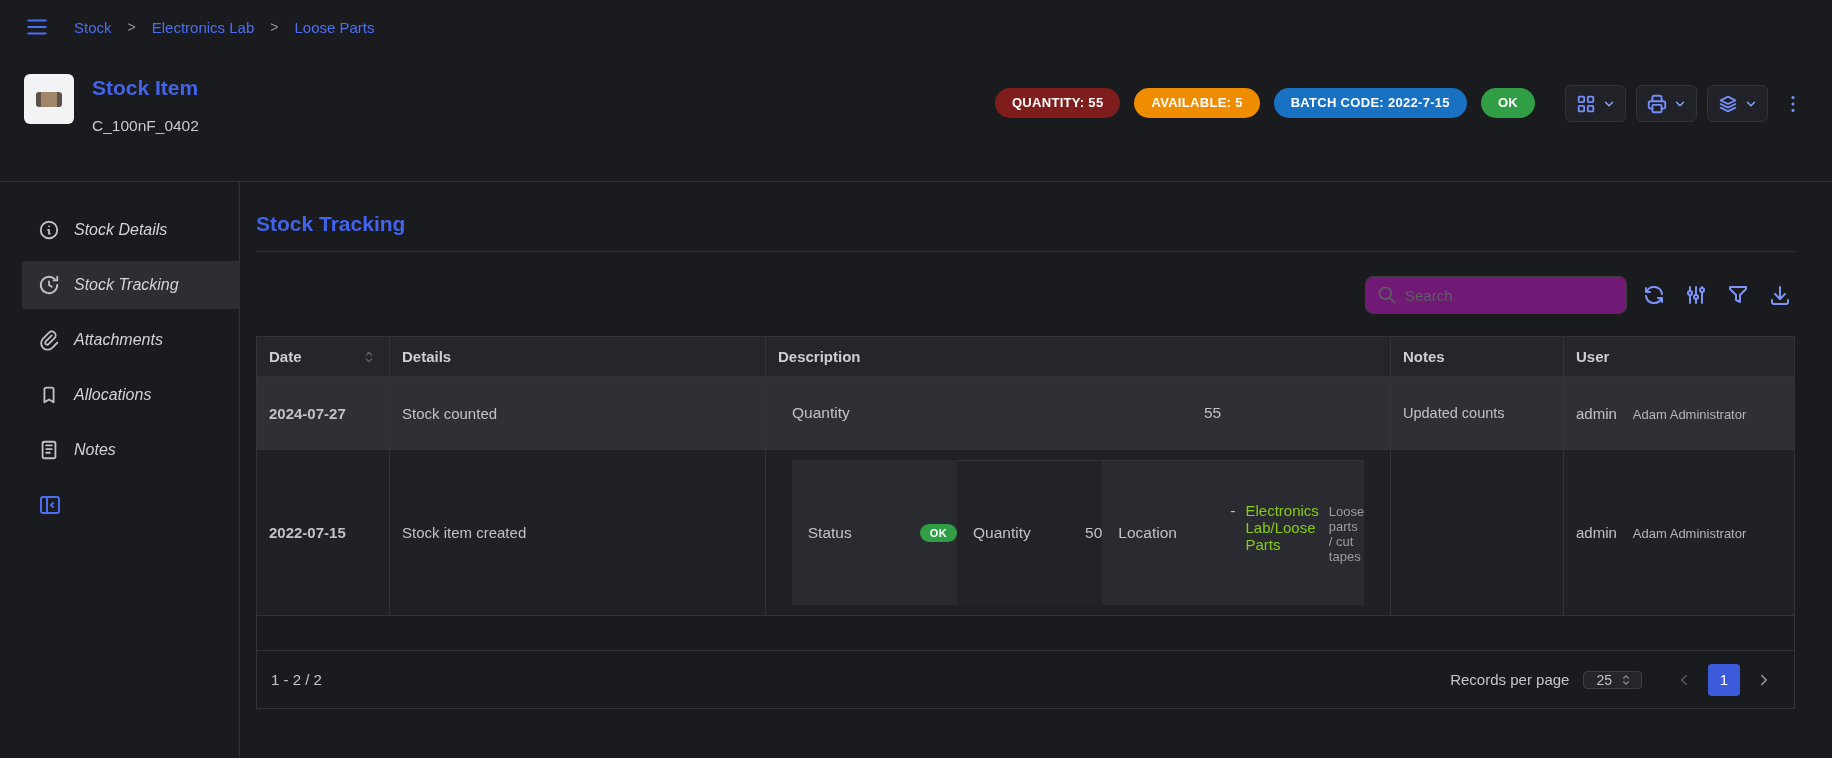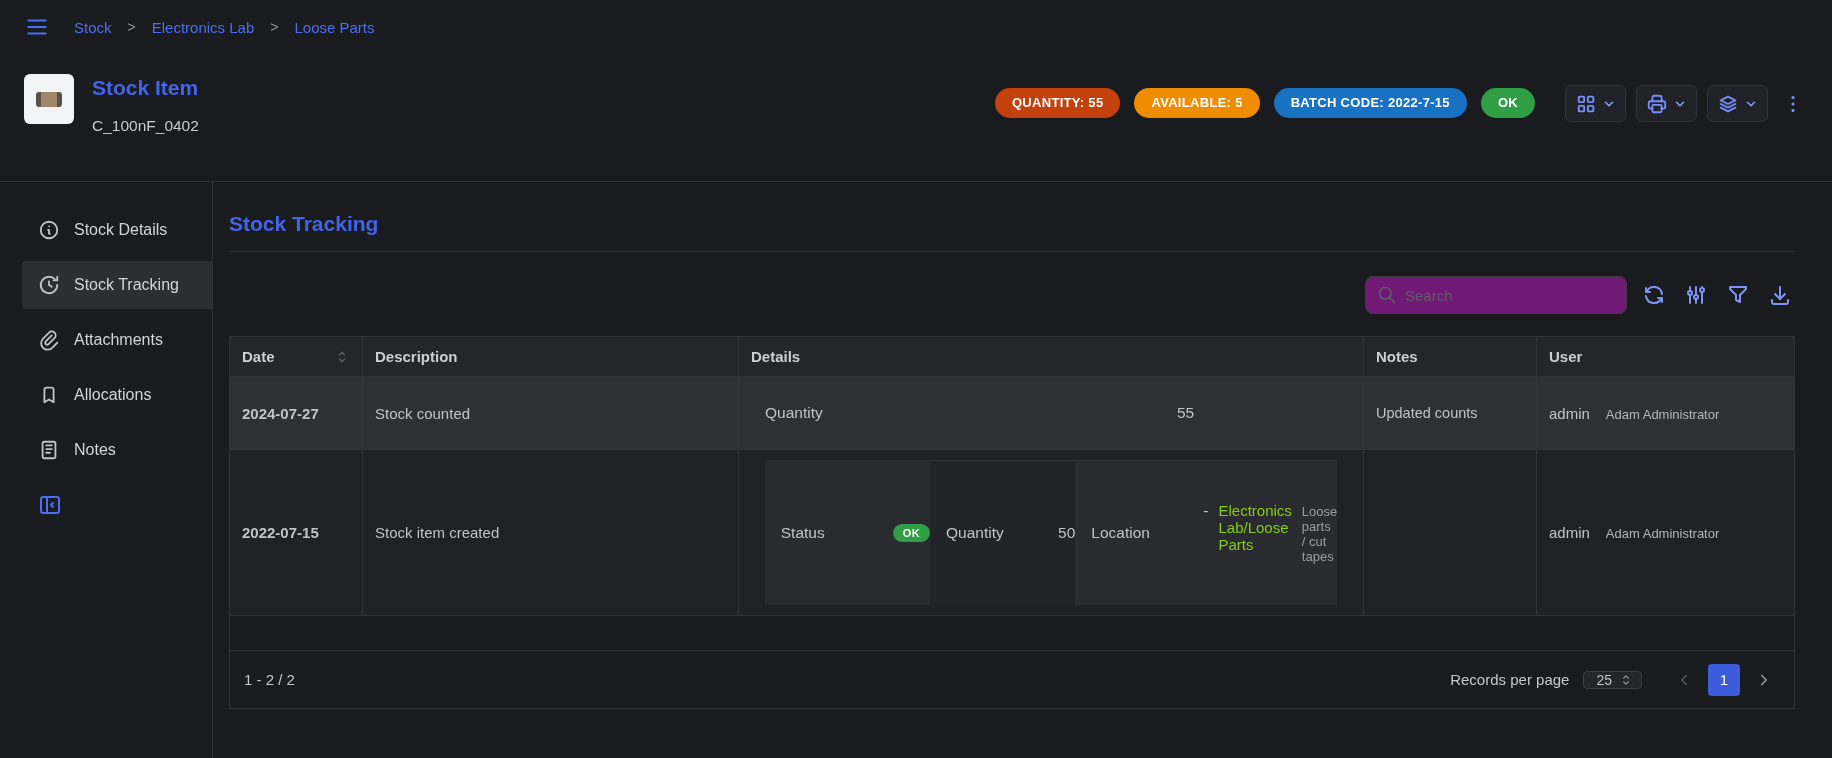--- a/index.html
+++ b/index.html
@@ -35,21 +35,21 @@
                 background:#212227; border:1px solid #31333a; border-radius:6px;
                 color:#748ffc; cursor:pointer; }
   .action-btn .ic { width:22px; height:22px; }
   .action-btn .chev { width:14px; height:14px; color:#8aa0f8; }
   .dots-btn { background:none; border:none; color:#748ffc; cursor:pointer; width:30px; height:37px;
               display:flex; align-items:center; justify-content:center; }
   .dots-btn svg { width:22px; height:22px; }
 
   
   .bodyrow { display:flex; height:576px; }
-  .sidebar { width:213px; border-right:1px solid #2f3136; padding-top:24px; flex-shrink:0; }
+  .sidebar { width:240px; border-right:1px solid #2f3136; padding-top:24px; flex-shrink:0;font-style:italic; }
   .side-item { display:flex; align-items:center; gap:14px; height:48px; margin:0 0 7px 22px;
                padding-left:16px; font-size:16px; color:#d3d4d7; cursor:pointer;
                border-radius:4px 0 0 4px; }
   .side-item svg { width:22px; height:22px; color:#c1c2c5; flex-shrink:0; }
   .side-item.active { background:#2c2e33; }
   .collapse-btn { margin:12px 0 0 38px; background:none; border:none; color:#4c6ef5; cursor:pointer; }
   .collapse-btn svg { width:24px; height:24px; }
 
   .main { flex:1; padding:30px 37px 0 16px; }
   .section-heading { color:#4263eb; font-size:21px; font-weight:700; }
@@ -138,21 +138,21 @@
 
   <div class="header">
     <div class="thumb">
       <div class="chip"></div>
     </div>
     <div class="titles">
       <div class="title">Stock Item</div>
       <div class="subtitle">C_100nF_0402</div>
     </div>
     <div class="badges">
-      <span class="badge" style="background: #c2410c;">QUANTITY: 55</span>
+      <span class="badge" style="background: #7f1d1d;">QUANTITY: 55</span>
       <span class="badge" style="background: rgb(240, 140, 0);">AVAILABLE: 5</span>
       <span class="badge" style="background: rgb(25, 113, 194);">BATCH CODE: 2022-7-15</span>
       <span class="badge" style="background: rgb(47, 158, 68);">OK</span>
     </div>
     <div class="actions">
       <button class="action-btn">
         <svg class="ic" viewBox="0 0 24 24" fill="none" stroke="currentColor" stroke-width="2" stroke-linecap="round" stroke-linejoin="round">
             <rect x="4" y="4" width="6" height="6" rx="1"></rect>
             <rect x="14" y="4" width="6" height="6" rx="1"></rect>
             <rect x="4" y="14" width="6" height="6" rx="1"></rect>
@@ -283,22 +283,22 @@
 
       <div class="card">
         <div class="t-head">
           <div class="cell head-date">
             <span>Date</span>
             <svg class="sort-ic" viewBox="0 0 24 24" fill="none" stroke="currentColor" stroke-width="2" stroke-linecap="round" stroke-linejoin="round">
                 <path d="M8 9l4-4 4 4"></path>
                 <path d="M8 15l4 4 4-4"></path>
               </svg>
           </div>
+          <div class="cell">Details</div>
           <div class="cell">Description</div>
-          <div class="cell">Details</div>
           <div class="cell">Notes</div>
           <div class="cell">User</div>
         </div>
 
         <div class="t-row row1">
           <div class="cell">2024-07-27</div>
           <div class="cell">Stock counted</div>
           <div class="cell">
             <div class="detail-inline">
               <span>Quantity</span>

